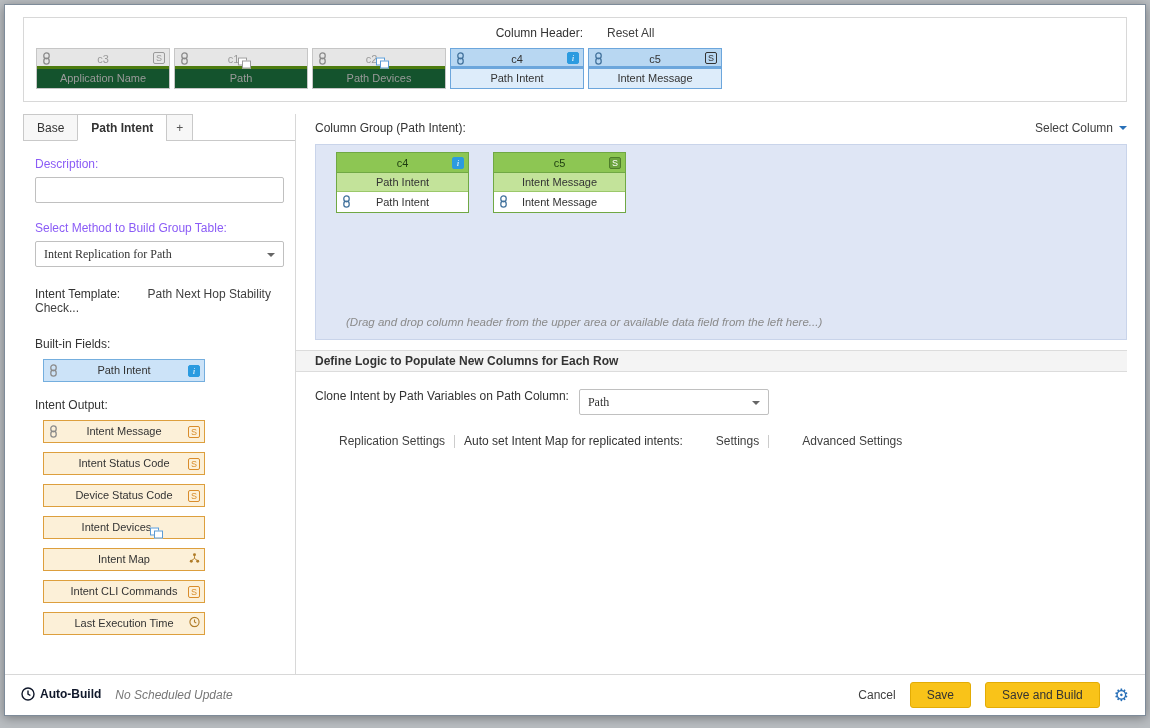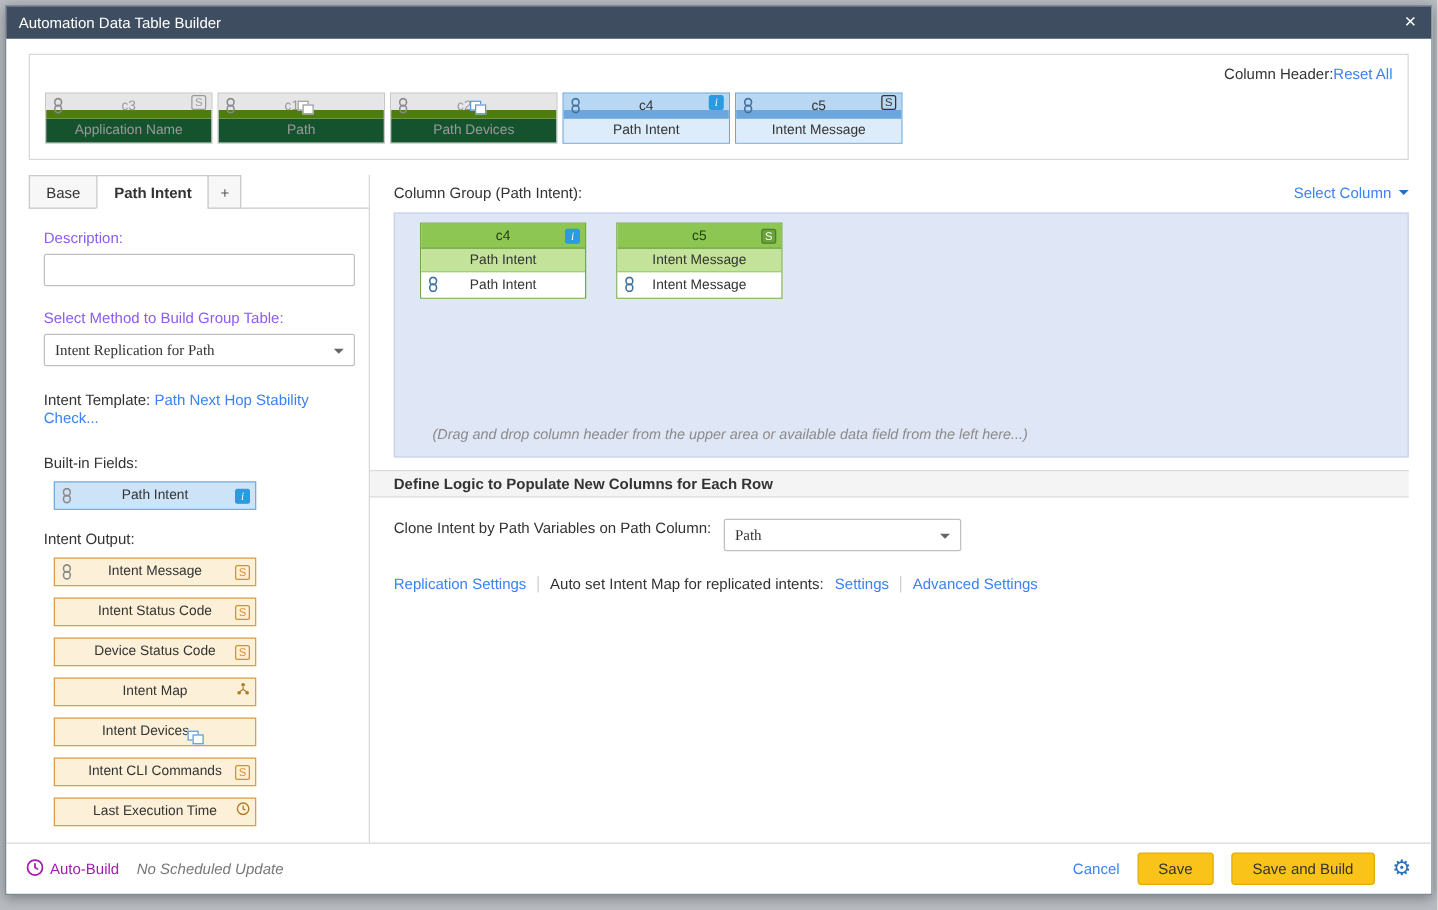--- a/index.html
+++ b/index.html
@@ -21,29 +21,29 @@
   
   .titlebar{
     height:26px; flex:0 0 26px; background:#3e4e60; color:#fff;
     display:flex; align-items:center; padding:0 10px; font-size:12px;
   }
   .titlebar .title{ flex:1; }
   .close-x{ cursor:pointer; font-size:16px; line-height:16px; padding:0 2px; }
 
   .content{ flex:1; display:flex; flex-direction:column; padding:12px 18px 0; min-height:0; }
 
-  .link{ color:#3b82f6; cursor:pointer; }
+  .link{ color:#404040; cursor:pointer;margin-left:24px; }
   .v-div{ border-left:1px solid #ccc; height:13px; display:inline-block; }
 
   
   .header-box{ flex:0 0 auto; border:1px solid #d8d8d8; padding:8px 12px 12px; }
-  .header-box-top{ display:flex; justify-content:flex-end; margin-bottom:8px; }
+  .header-box-top{ display:flex; justify-content:center; margin-bottom:8px; }
   .chips-row{ display:flex; gap:4px; }
   .col-chip{ width:134px; border:1px solid #c6c6c6; font-size:11px; color:#9a9a9a; text-align:center; cursor:pointer; background:#fff; }
-  .col-chip .row1{ position:relative; height:20px; line-height:20px; background:#e6e6e6; border-bottom:7px solid #4d7c0f; }
+  .col-chip .row1{ position:relative; height:20px; line-height:20px; background:#e6e6e6; border-bottom:3px solid #4d7c0f; }
   .col-chip .row2{ height:19px; line-height:19px; background:#14532d; }
   .col-chip.selected{ border-color:#6ca6dc; color:#333; }
   .col-chip.selected .row1{ background:#b8d7f2; border-bottom-color:#6ca6dc; }
   .col-chip.selected .row2{ background:#ddecfa; }
   .chain{ position:absolute; left:5px; top:3px; color:#8a8a8a; }
   .selected .chain{ color:#41719c; }
 
   .chip-badge{ position:absolute; right:4px; top:50%; transform:translateY(-50%); }
   .b-letter{
     display:inline-block; width:12px; height:12px; line-height:11px;
@@ -129,39 +129,35 @@
   .logic-body{ padding:17px 0 0 19px; }
   .clone-row{ display:flex; gap:10px; }
   .clone-row .selectbox{ width:190px; }
   .links-row{ display:flex; align-items:center; gap:9px; margin-top:19px; }
 
   
   .footer{
     flex:0 0 41px; border-top:1px solid #d8d8d8; display:flex; align-items:center;
     padding:0 16px; gap:10px;
   }
-  .autobuild{ display:flex; align-items:center; gap:5px; color:#a21caf; cursor:pointer; }
+  .autobuild{ display:flex; align-items:flex-start; gap:5px; color:#0f172a; cursor:pointer;font-weight:bold; }
   .sched{ color:#777; font-style:italic; margin-left:4px; }
   .footer-right{ margin-left:auto; display:flex; align-items:center; gap:14px; }
   .btn{
     height:26px; padding:0 16px; background:#f9c319; border:1px solid #e3ac05; border-radius:3px;
     font-family:"Liberation Sans", sans-serif; font-size:12px; color:#333; cursor:pointer;
   }
   .gear{ color:#2970b8; font-size:17px; cursor:pointer; font-family:"DejaVu Sans", sans-serif; line-height:1; }
   .clock-icon{ display:inline-block; vertical-align:middle; }
 </style>
 </head>
 <body>
 
 <div class="dialog">
 
-  <div class="titlebar">
-    <span class="title">Automation Data Table Builder</span>
-    <span class="close-x">×</span>
-  </div>
 
   <div class="content">
 
     <div class="header-box">
       <div class="header-box-top">
         <span>Column Header:</span>
         <span class="link">Reset All</span>
       </div>
       <div class="chips-row">
 
@@ -273,37 +269,37 @@
           </div>
 
           <div class="field-chip orange">
             <span>Intent Status Code</span>
             <span class="chip-badge b-letter">S</span>
           </div>
 
           <div class="field-chip orange">
             <span>Device Status Code</span>
             <span class="chip-badge b-letter">S</span>
+          </div>
+
+          <div class="field-chip orange">
+            <span>Intent Devices</span>
+            <span class="chip-badge devices-icon"></span>
           </div>
 
           <div class="field-chip orange">
             <span>Intent Map</span>
             <span class="chip-badge map-icon">
               <svg viewBox="0 0 12 12" width="11" height="11">
                   <circle cx="6" cy="2.5" r="1.6" fill="currentColor"></circle>
                   <circle cx="2.5" cy="9.5" r="1.6" fill="currentColor"></circle>
                   <circle cx="9.5" cy="9.5" r="1.6" fill="currentColor"></circle>
                   <path d="M6 4v2.5M6 6.5L3 8.6M6 6.5l3 2.1" stroke="currentColor" fill="none" stroke-width="1"></path>
                 </svg>
             </span>
-          </div>
-
-          <div class="field-chip orange">
-            <span>Intent Devices</span>
-            <span class="chip-badge devices-icon"></span>
           </div>
 
           <div class="field-chip orange">
             <span>Intent CLI Commands</span>
             <span class="chip-badge b-letter">S</span>
           </div>
 
           <div class="field-chip orange">
             <span>Last Execution Time</span>
             <span class="chip-badge clock-icon">

